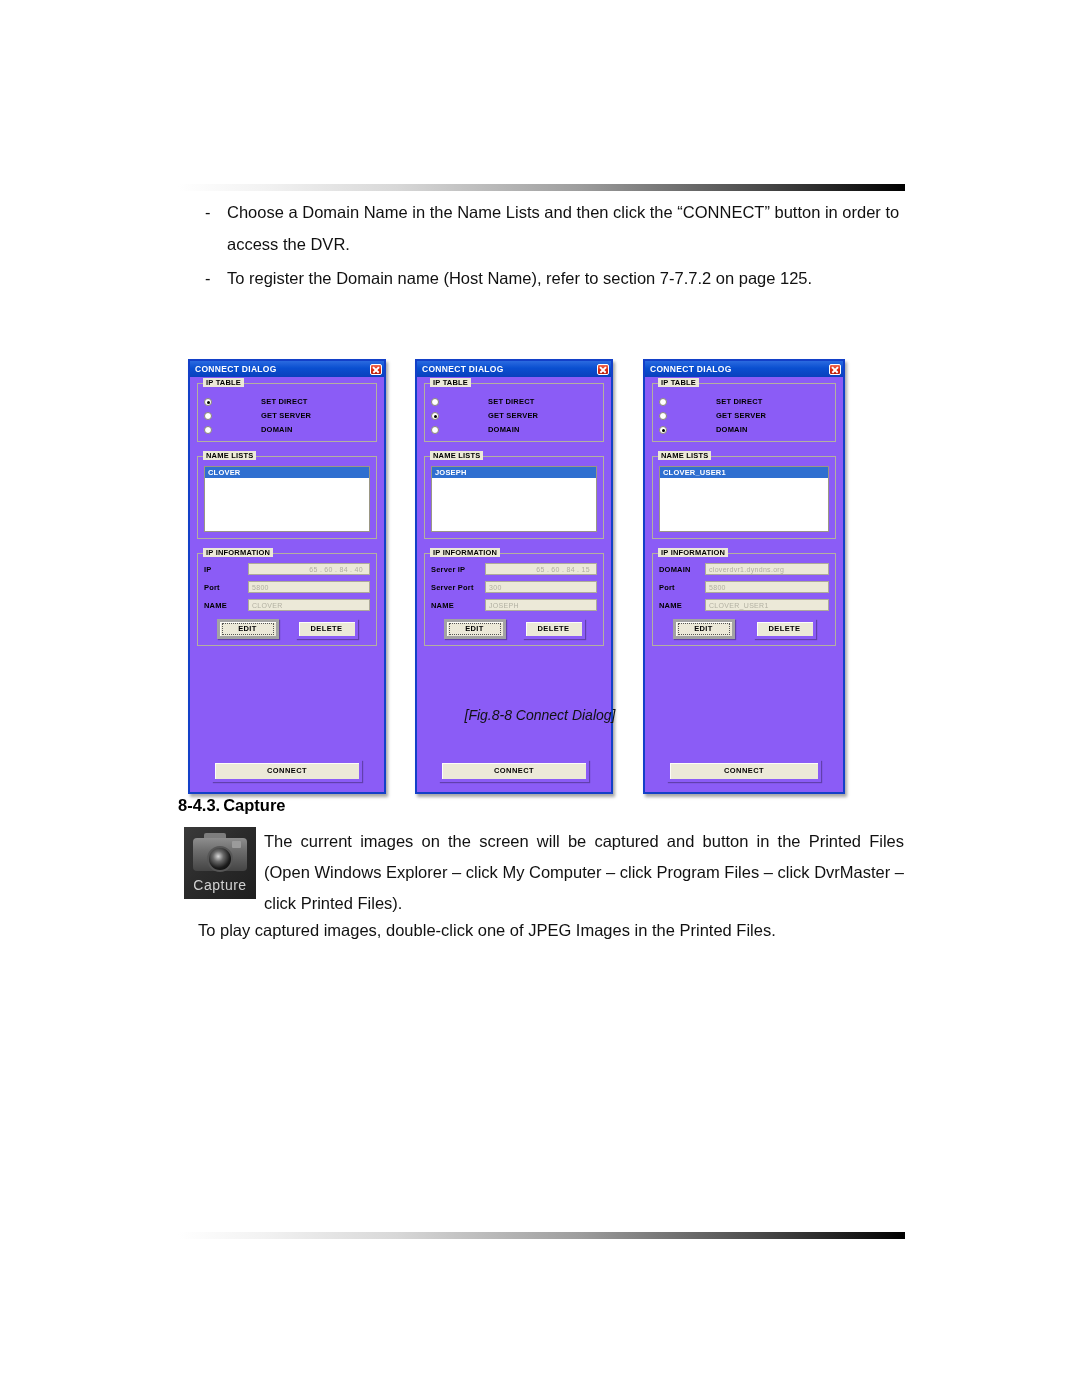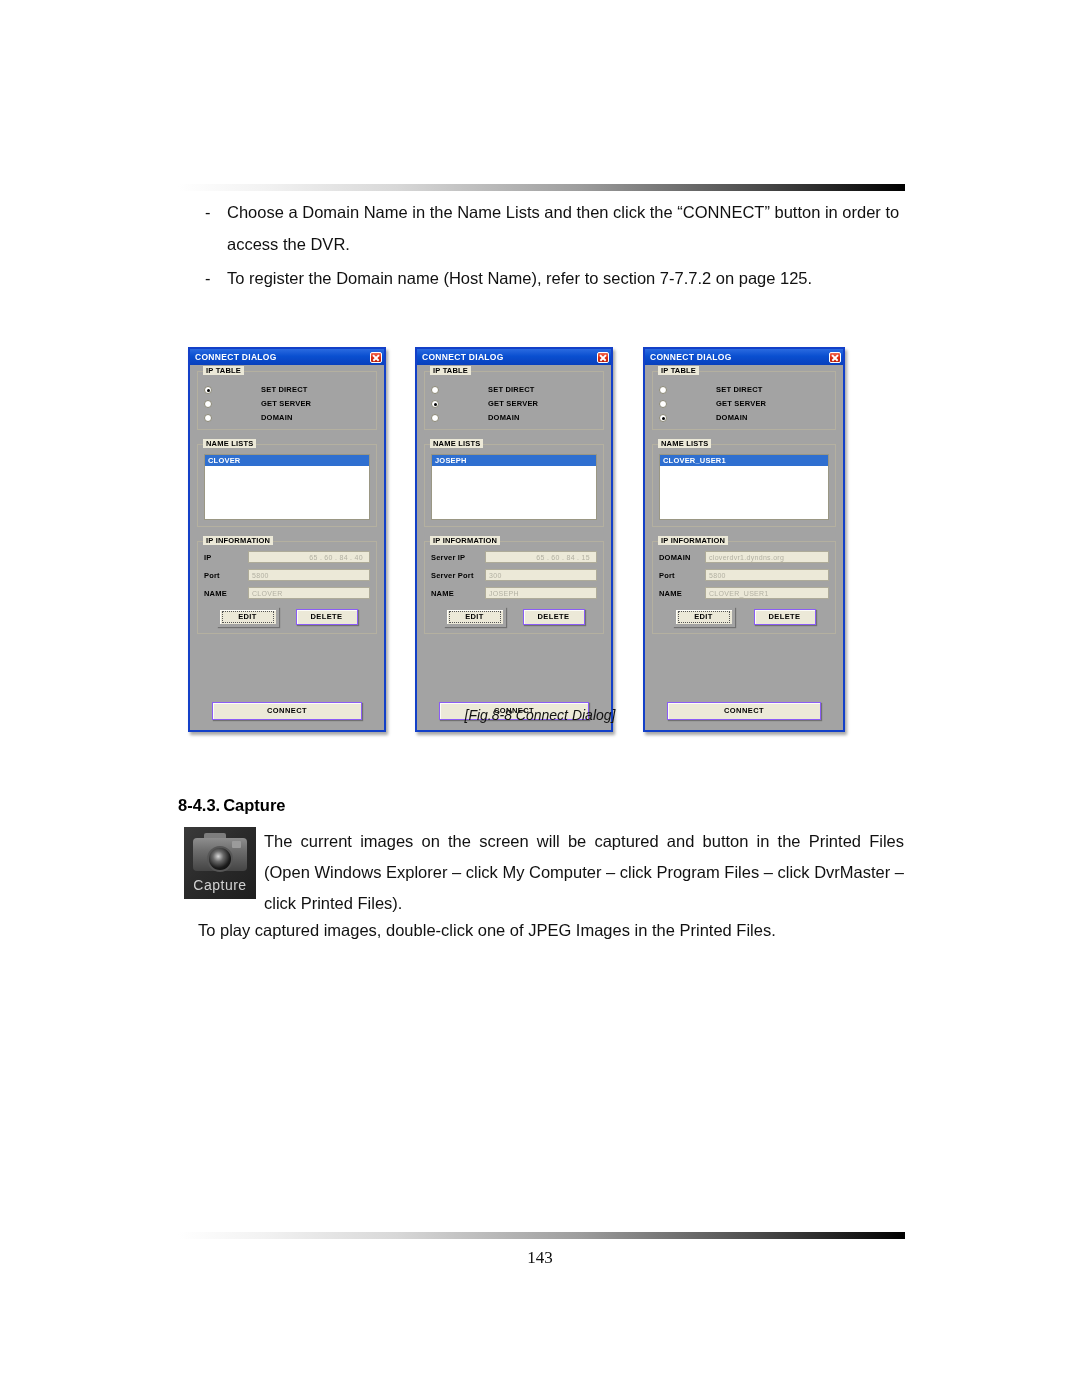--- a/index.html
+++ b/index.html
@@ -58,24 +58,24 @@
   .dialog-row {
     position: absolute;
     left: 188px;
     top: 347px;
     width: 680px;
     height: 353px;
   }
 
   .dlg {
     position: absolute;
-    top: 0;
+    top: 12px;
     width: 198px;
-    height: 385px;
-    background: #a3a3a3;
+    height: 435px;
+    background: #8b5cf6;
     border: 2px solid #1340c8;
     box-sizing: border-box;
     box-shadow: 2px 3px 3px rgba(0,0,0,0.35);
   }
   .dlg.d1 { left: 0px; }
   .dlg.d2 { left: 227px; }
   .dlg.d3 { left: 455px; width: 202px; }
 
   .titlebar {
     height: 16px;
@@ -226,21 +226,21 @@
 
   .btn-row {
     display: flex;
     justify-content: space-around;
     align-items: center;
     margin-top: 8px;
     padding: 0 4px;
   }
   .btn {
     background: #ece9d8;
-    border: 1px solid #8b5cf6;
+    border: 3px solid #8b5cf6;
     box-shadow: inset 1px 1px 0 #fdfdf8, 1px 1px 1px rgba(0,0,0,0.3);
     font-size: 7.5px;
     font-weight: bold;
     letter-spacing: 0.4px;
     text-align: center;
     padding: 2px 0 3px 0;
     box-sizing: border-box;
     color: #000;
   }
   .btn.small { width: 62px; }
@@ -568,15 +568,14 @@
     <div class="cam-body"></div>
     <div class="cam-flash"></div>
     <div class="cam-lens"></div>
     <div class="cap-label">Capture</div>
   </div>
 
   <div class="capture-para">The current images on the screen will be captured and button in the Printed Files (Open Windows Explorer – click My Computer – click Program Files – click DvrMaster – click Printed Files).</div>
   <div class="capture-para2">To play captured images, double-click one of JPEG Images in the Printed Files.</div>
 
   <div class="rule bottom"></div>
-  <div class="page-number">143</div>
 
 </div>
 
 </body></html>

